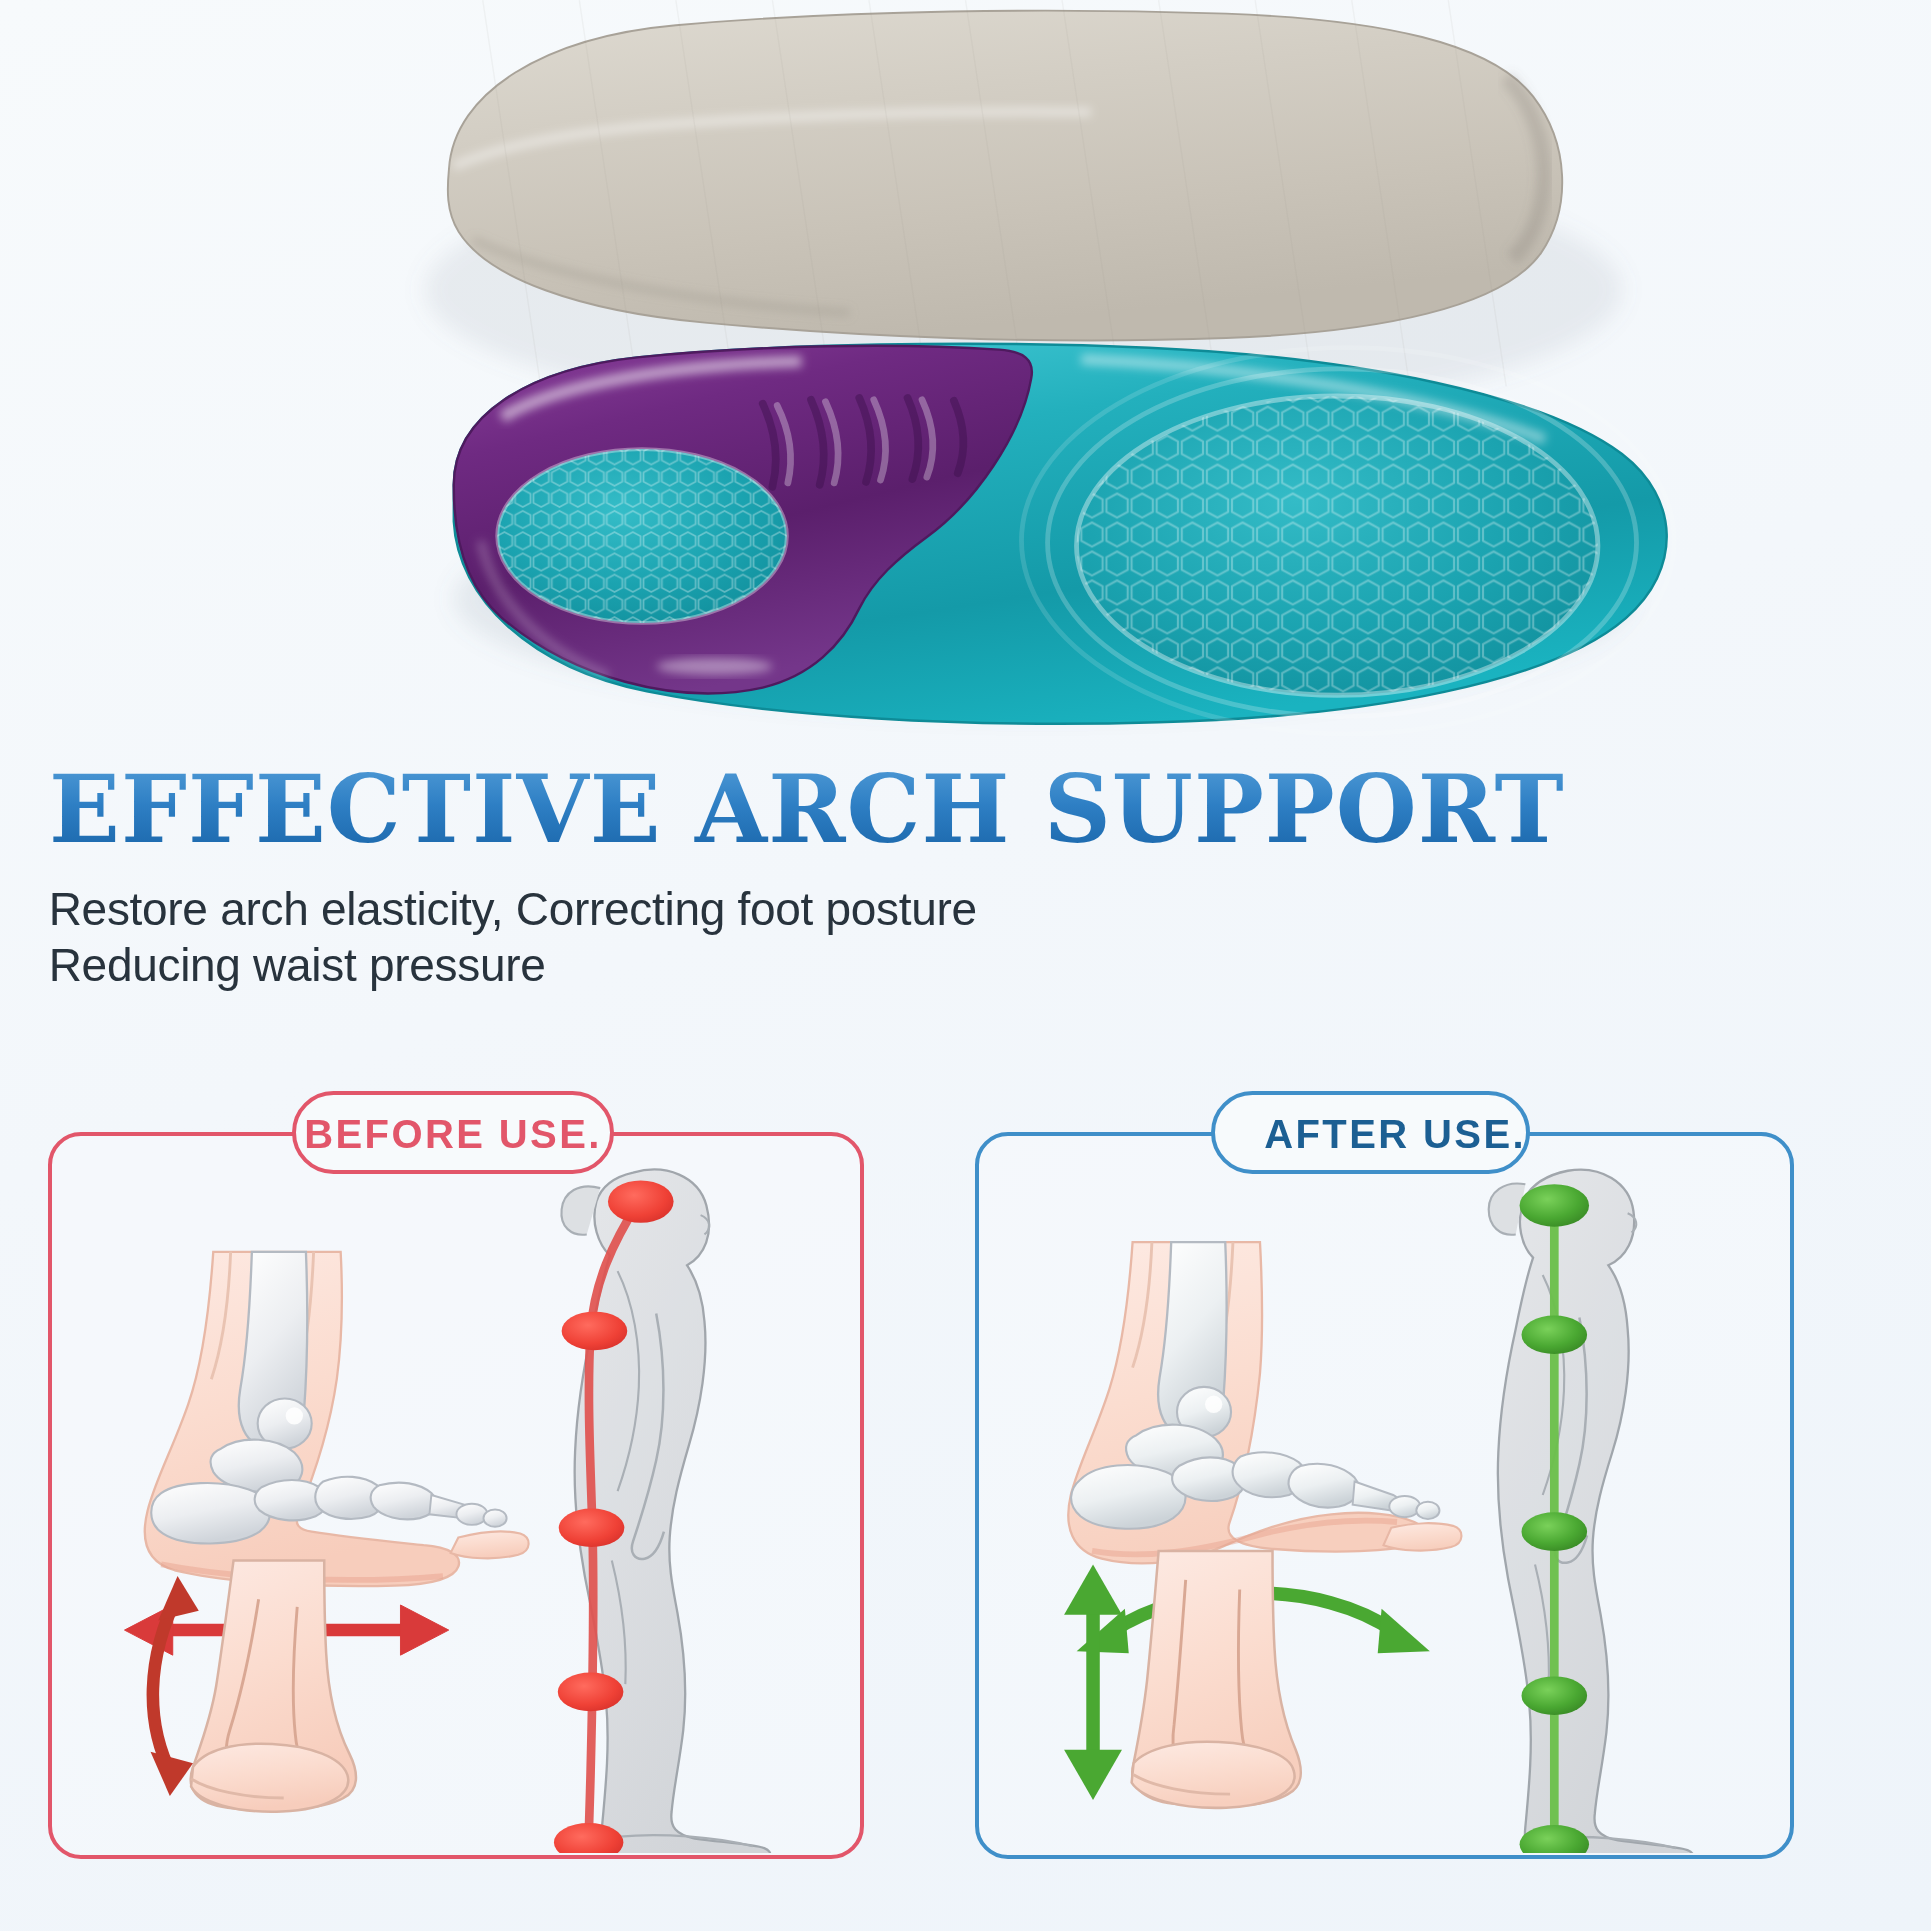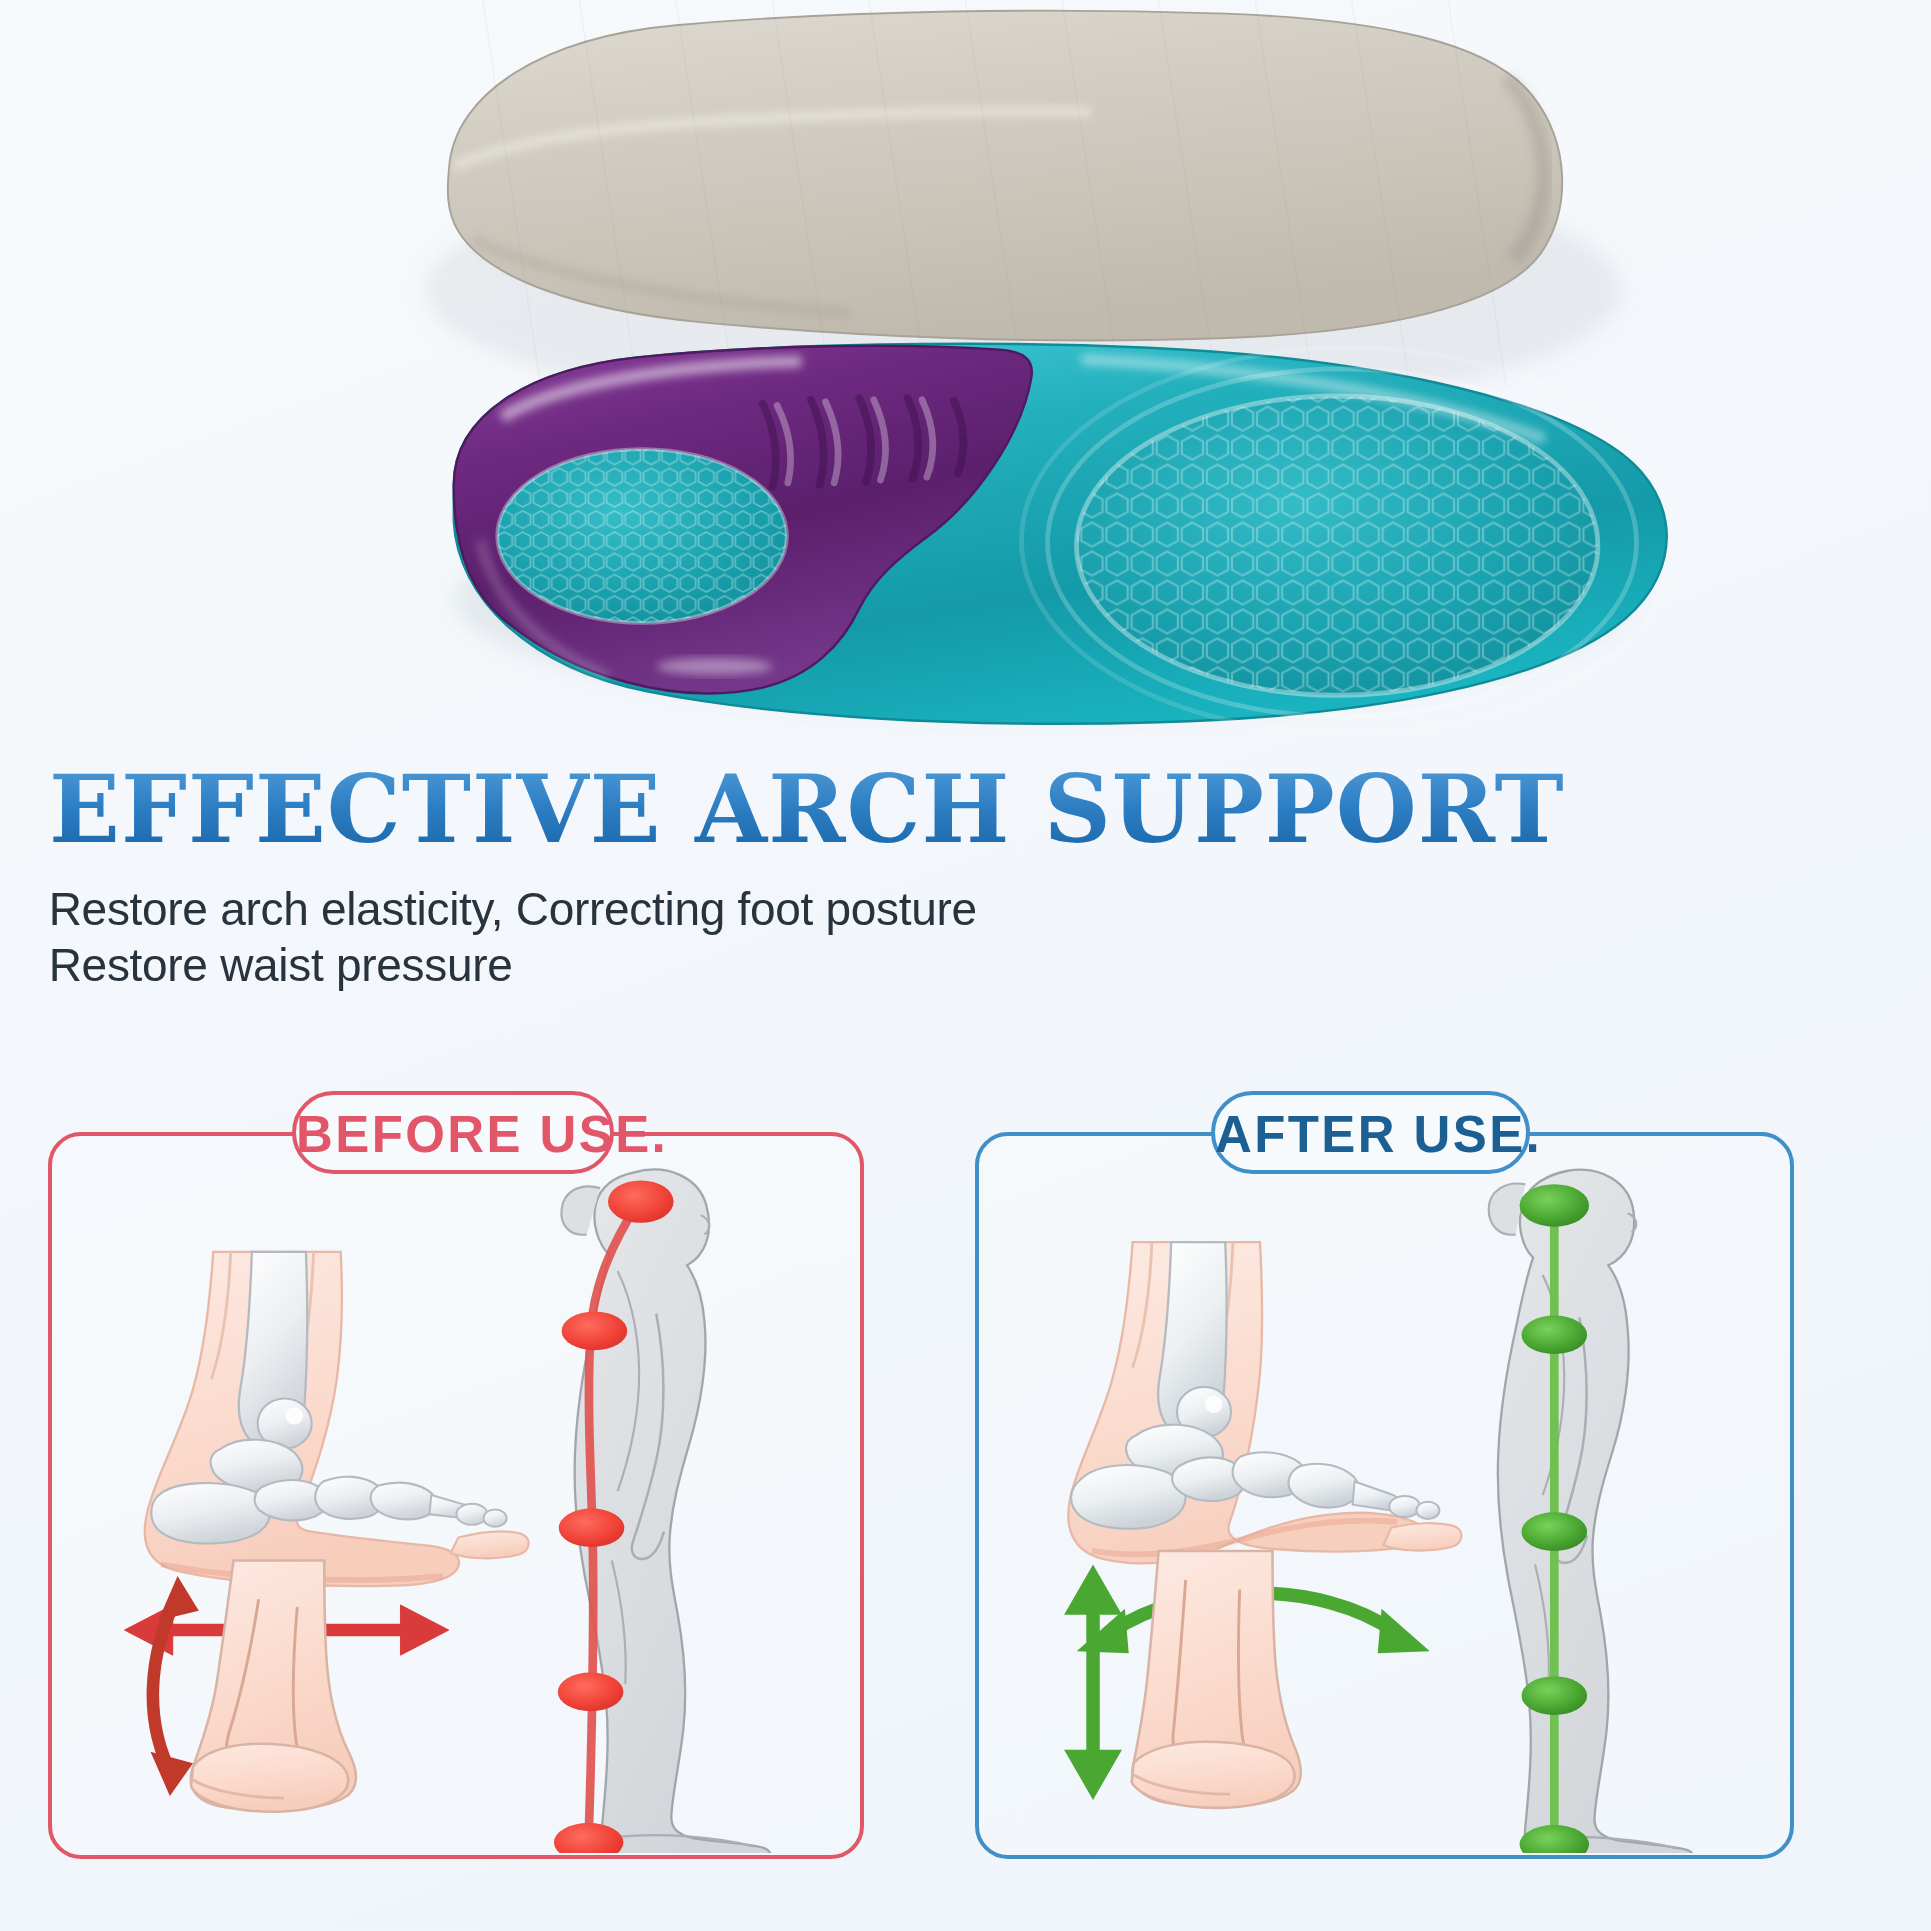--- a/index.html
+++ b/index.html
@@ -49,21 +49,21 @@
   }
   .panel.before{left:48px;width:816px;border:4.8px solid #e2566a;}
   .panel.after{left:975px;width:819px;border:4.8px solid #3f8fc9;}
 
   .badge{
     position:absolute;top:0px;
     height:83px;line-height:79px;
     border-radius:44px;
     box-sizing:border-box;
     text-align:center;
-    font-size:51px;
+    font-size:40px;
     font-weight:bold;
     letter-spacing:2.4px;
     background:#f7fafc;
     white-space:nowrap;
   }
   .badge.before{left:292px;width:322px;border:4.8px solid #e2566a;color:#e2566a;}
   .badge.after{left:1211px;width:319px;border:4.8px solid #3f8fc9;color:#1c5f93;text-align:right;}
 
   .panel-inner{position:absolute;inset:0;}
 </style>
@@ -195,21 +195,21 @@
         <path d="M498 560 C 510 620, 560 672, 630 700" fill="none" stroke="rgba(255,255,255,0.22)" stroke-width="9" filter="url(#soft)"></path>
         <ellipse cx="740" cy="690" rx="60" ry="9" fill="rgba(255,255,255,0.4)" filter="url(#soft)"></ellipse>
       </g>
     </svg>
   </div>
 
   <div class="headline-block">
     <div class="headline">EFFECTIVE ARCH SUPPORT</div>
     <div class="subline">
       <div>Restore arch elasticity, Correcting foot posture</div>
-      <div>Restore waist pressure</div>
+      <div>Reducing waist pressure</div>
     </div>
   </div>
 
   <div class="panels">
 
     <div class="panel before">
       <div class="panel-inner">
         <svg width="806" height="717" viewBox="0 0 835 743">
           <defs>
             <linearGradient id="skinA" x1="0" y1="0" x2="0.3" y2="1">

